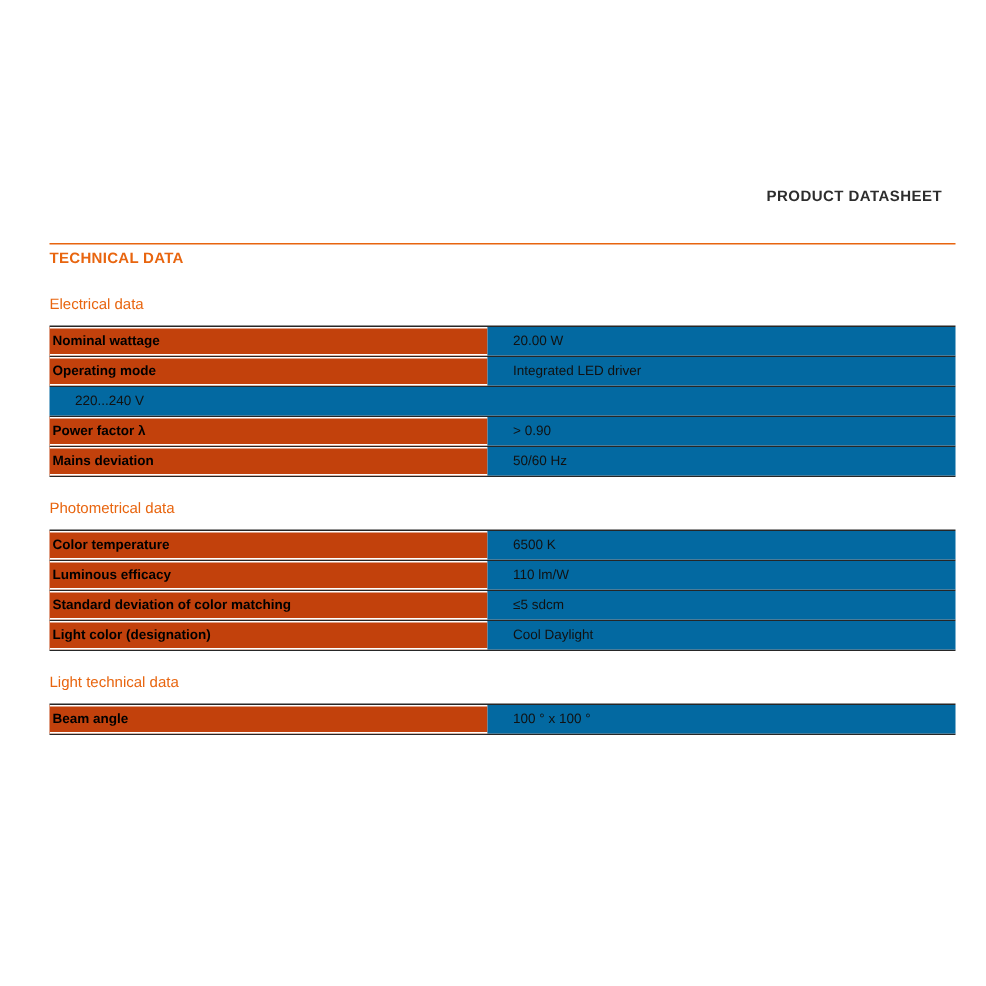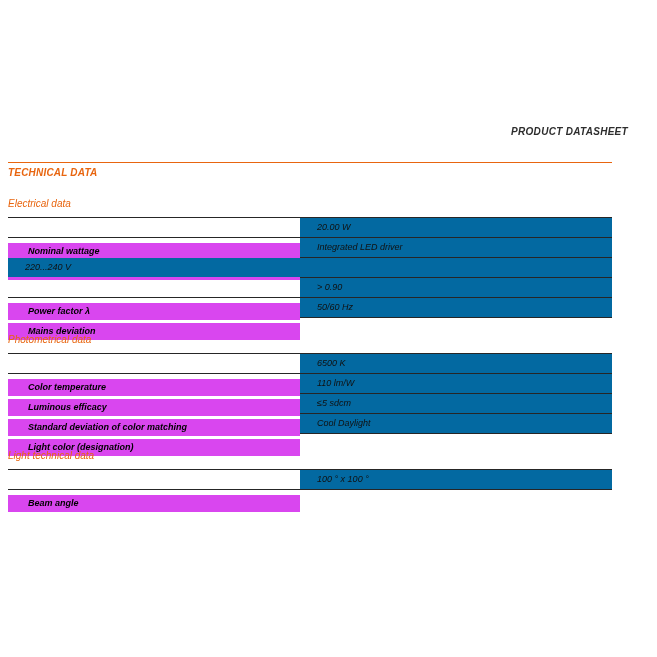--- a/index.html
+++ b/index.html
@@ -7,34 +7,33 @@
   body {
     width: 657px; height: 657px;
     font-family: "Liberation Sans", sans-serif;
     color: #111111;
     overflow: hidden;
   }
   .page {
     position: relative;
     width: 657px; height: 657px;
     background: #ffffff;
-    font-style: italic;
   }
   .doc-header {
     position: absolute;
     top: 126px; left: 24px; right: 29px;
     text-align: right;
     font-size: 10px;
     font-weight: bold;
     letter-spacing: 0.3px;
     color: #2d2d2d;
   }
   .content {
     position: absolute;
-    top: 162px; left: 8px;
+    top: 162px; left: 33px;
     width: 604px;
   }
   .top-rule {
     height: 1px;
     background: #e8650f;
   }
   .doc-title {
     margin-top: 4px;
     font-size: 10px;
     line-height: 11px;
@@ -63,26 +62,25 @@
   .cell {
     font-size: 9px;
     line-height: 19px;
     height: 19px;
     white-space: nowrap;
     overflow: hidden;
   }
   .cell.label {
     width: 292px;
     flex: 0 0 292px;
-    background: #d946ef;
+    background: #c2410c;
     font-weight: bold;
     color: #000000;
-    padding-left: 20px;
+    padding-left: 2px;
     box-shadow: inset 0 1px 0 #ffffff, inset 0 -1px 0 #ffffff;
-    margin-top: 24px;
   }
   .cell.value {
     flex: 1 1 auto;
     background: #0369a1;
     padding-left: 17px;
     color: #111111;
   }
 </style>
 </head>
 <body>

